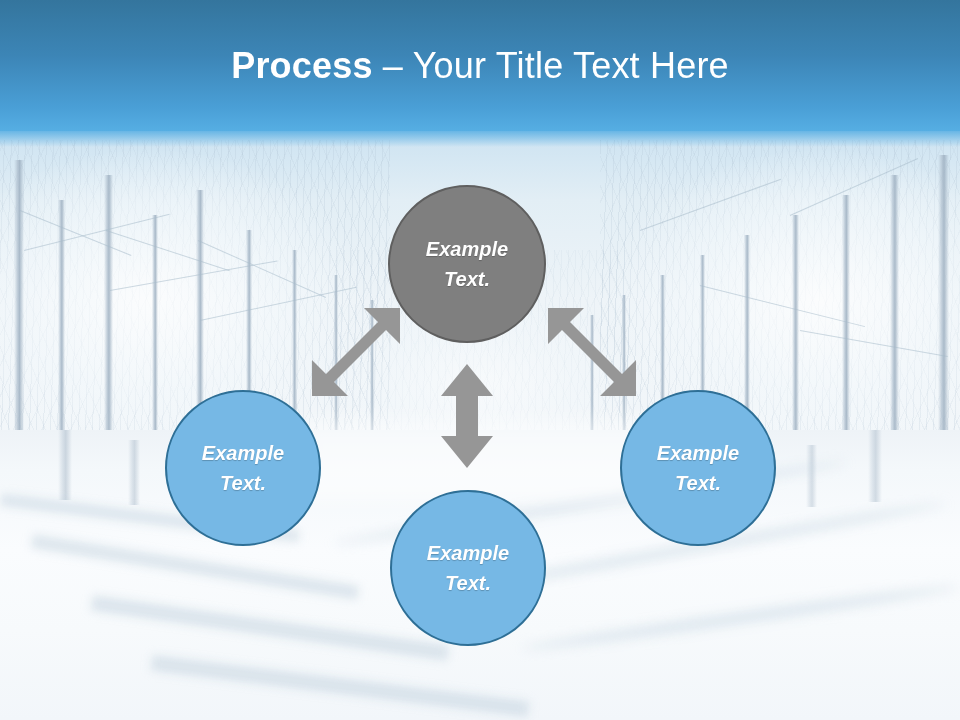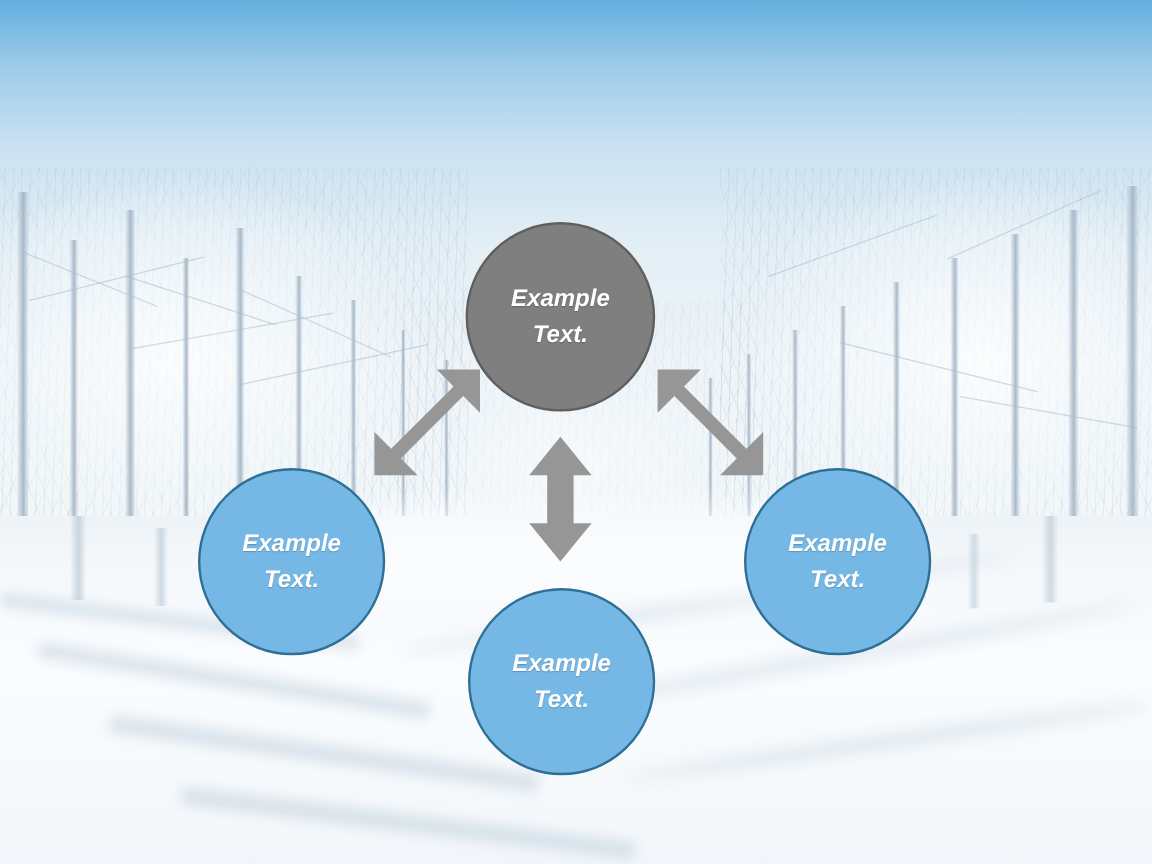--- a/index.html
+++ b/index.html
@@ -229,20 +229,23 @@
     <div class="shadowband" style="left:0px;   top:512px; width:300px; height:12px; transform:rotate(7deg);"></div>
     <div class="shadowband" style="left:30px;  top:560px; width:330px; height:14px; transform:rotate(9deg);"></div>
     <div class="shadowband" style="left:90px;  top:620px; width:360px; height:16px; transform:rotate(8deg);"></div>
     <div class="shadowband" style="left:150px; top:678px; width:380px; height:16px; transform:rotate(7deg);"></div>
     <div class="rut" style="left:330px; top:498px; width:520px; height:10px; transform:rotate(-9deg);"></div>
     <div class="rut" style="left:410px; top:545px; width:540px; height:11px; transform:rotate(-10deg);"></div>
     <div class="rut" style="left:520px; top:612px; width:440px; height:12px; transform:rotate(-8deg);"></div>
     <div class="haze" style="left:300px; top:420px; width:360px; height:80px;"></div>
   </div>
 
+  <div id="titlebar">
+    <div id="title"><span class="strong">Process</span><span class="rest"> – Your Title Text Here</span></div>
+  </div>
 
   <div id="diagram">
 
     <div class="arrow" style="left:304px; top:300px;">
       <svg width="104" height="104" viewBox="0 0 104 104" aria-hidden="true">
         <path d="M 96 8 L 96 44 L 82 30 L 30 82 L 44 96 L 8 96 L 8 60 L 22 74 L 74 22 L 60 8 Z" fill="#969696"></path>
       </svg>
     </div>
 
     <div class="arrow" style="left:437px; top:362px;">

